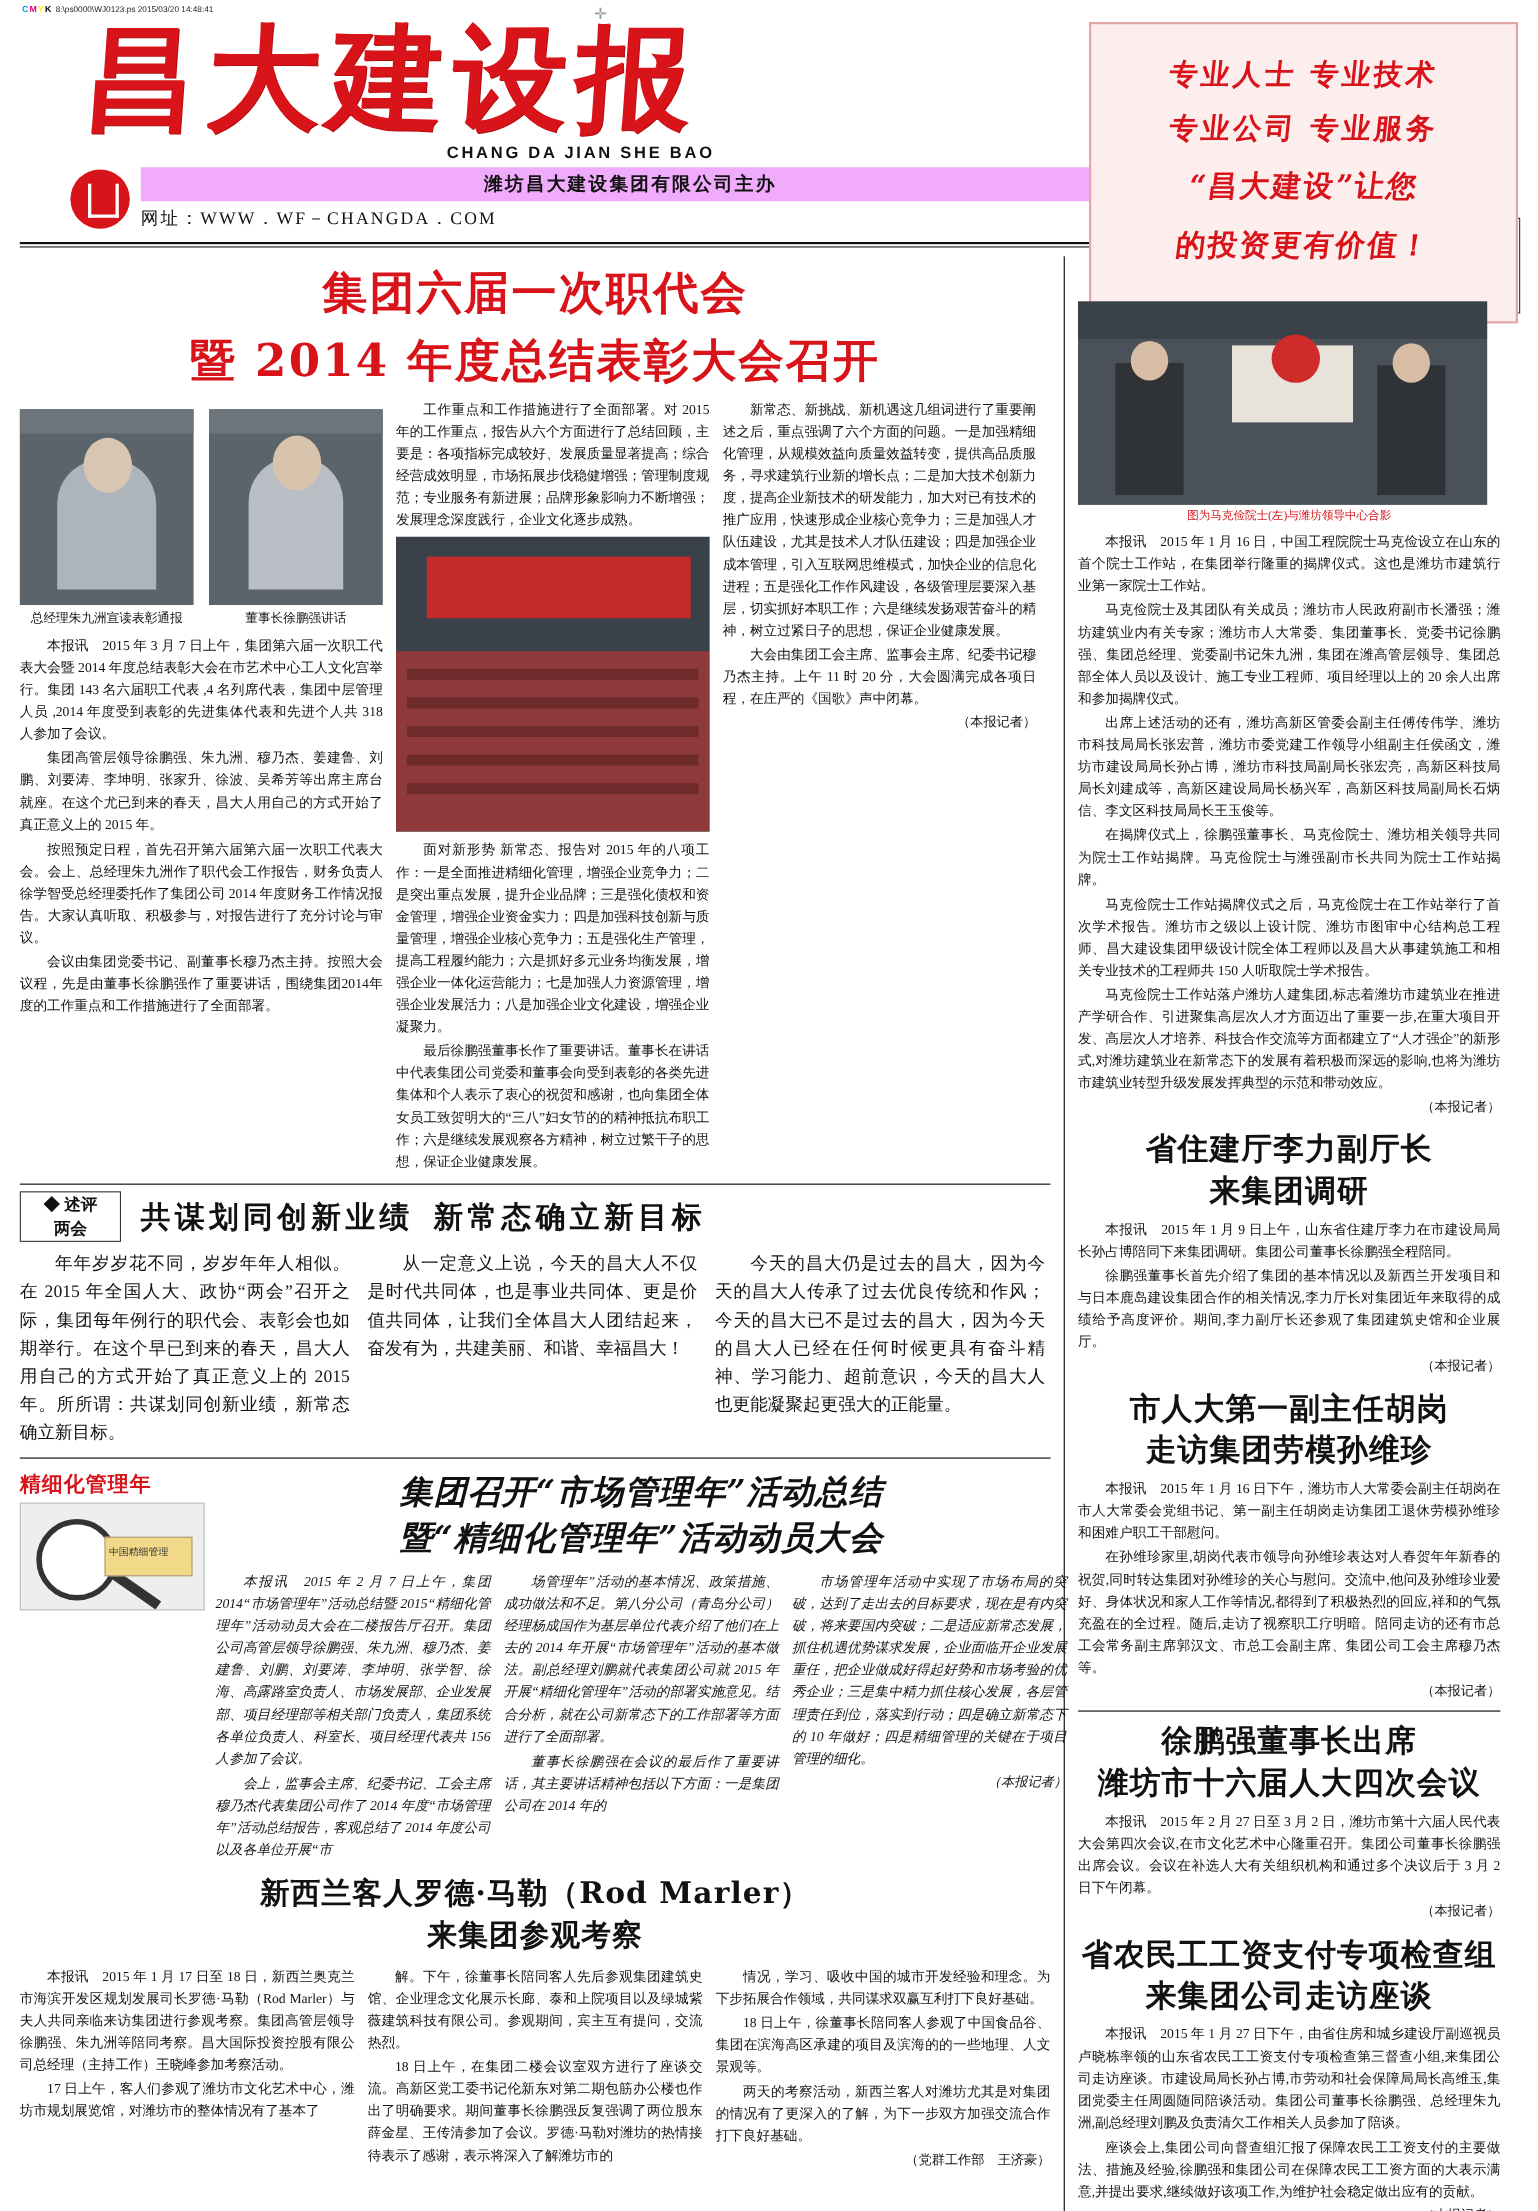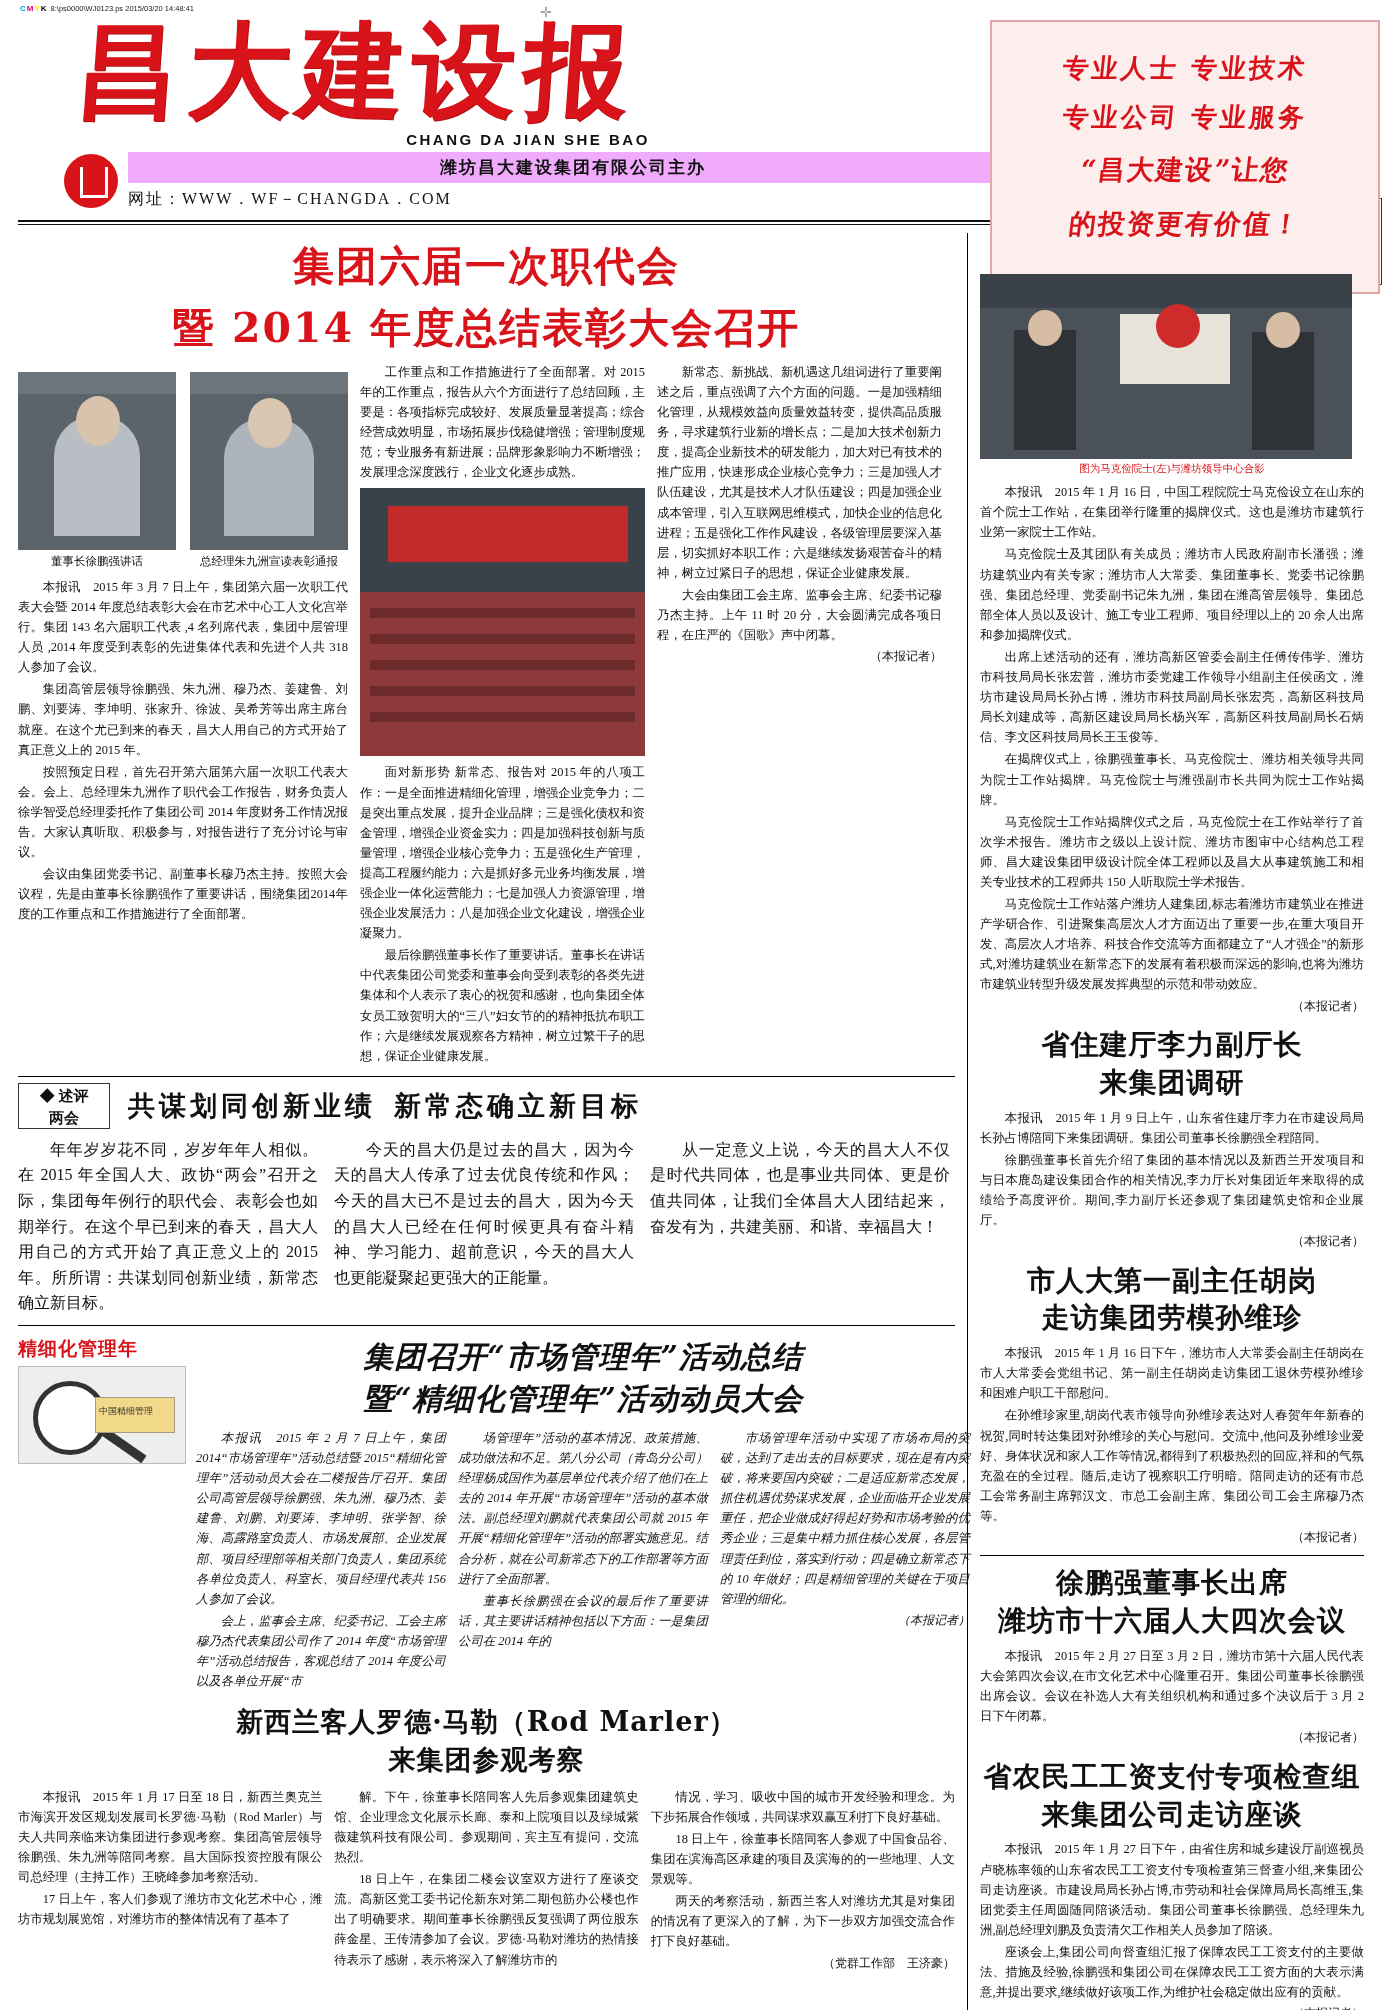--- a/index.html
+++ b/index.html
@@ -144,33 +144,33 @@
     <div class="colL">
 
       <div class="headline1">集团六届一次职代会</div>
       <div class="headline1 l2">暨 2014 年度总结表彰大会召开</div>
 
       <div class="story">
         <div style="width:330px;">
           <div class="photos">
             <div class="ph">
               <div class="img" style="width:158px;height:178px;">
+                <div class="figure" style="left:34px;top:46px;width:90px;height:118px;border-radius:40px 40px 0 0;background:#aeb4bb;"></div>
+                <div class="figure" style="left:58px;top:26px;width:44px;height:50px;border-radius:50%;background:#d9c6b1;"></div>
+                <div class="figure" style="left:0;top:0;width:158px;height:22px;background:#6d757c;"></div>
+              </div>
+              <div class="cap">总经理朱九洲宣读表彰通报</div>
+            </div>
+            <div class="ph">
+              <div class="img" style="width:158px;height:178px;">
                 <div class="figure" style="left:36px;top:44px;width:86px;height:120px;border-radius:40px 40px 0 0;background:#b9bec4;"></div>
                 <div class="figure" style="left:58px;top:24px;width:44px;height:50px;border-radius:50%;background:#d8c3ad;"></div>
                 <div class="figure" style="left:0;top:0;width:158px;height:22px;background:#6d757c;"></div>
               </div>
               <div class="cap">董事长徐鹏强讲话</div>
-            </div>
-            <div class="ph">
-              <div class="img" style="width:158px;height:178px;">
-                <div class="figure" style="left:34px;top:46px;width:90px;height:118px;border-radius:40px 40px 0 0;background:#aeb4bb;"></div>
-                <div class="figure" style="left:58px;top:26px;width:44px;height:50px;border-radius:50%;background:#d9c6b1;"></div>
-                <div class="figure" style="left:0;top:0;width:158px;height:22px;background:#6d757c;"></div>
-              </div>
-              <div class="cap">总经理朱九洲宣读表彰通报</div>
             </div>
           </div>
 
           <div class="tcol" style="margin-top:8px;">
             <p>本报讯　2015 年 3 月 7 日上午，集团第六届一次职工代表大会暨 2014 年度总结表彰大会在市艺术中心工人文化宫举行。集团 143 名六届职工代表 ,4 名列席代表，集团中层管理人员 ,2014 年度受到表彰的先进集体代表和先进个人共 318 人参加了会议。</p>
             <p>集团高管层领导徐鹏强、朱九洲、穆乃杰、姜建鲁、刘鹏、刘要涛、李坤明、张家升、徐波、吴希芳等出席主席台就座。在这个尤已到来的春天，昌大人用自己的方式开始了真正意义上的 2015 年。</p>
             <p>按照预定日程，首先召开第六届第六届一次职工代表大会。会上、总经理朱九洲作了职代会工作报告，财务负责人徐学智受总经理委托作了集团公司 2014 年度财务工作情况报告。大家认真听取、积极参与，对报告进行了充分讨论与审议。</p>
             <p>会议由集团党委书记、副董事长穆乃杰主持。按照大会议程，先是由董事长徐鹏强作了重要讲话，围绕集团2014年度的工作重点和工作措施进行了全面部署。</p>
           </div>
         </div>
@@ -202,24 +202,24 @@
         <div class="band-top">
           <div class="badge">◆ 述评<br>两会</div>
           <div class="band-title">共谋划同创新业绩</div>
           <div class="band-title">新常态确立新目标</div>
         </div>
         <div class="band-body">
           <div style="width:300px;">
             <p>年年岁岁花不同，岁岁年年人相似。在 2015 年全国人大、政协“两会”召开之际，集团每年例行的职代会、表彰会也如期举行。在这个早已到来的春天，昌大人用自己的方式开始了真正意义上的 2015 年。所所谓：共谋划同创新业绩，新常态确立新目标。</p>
           </div>
           <div style="width:300px;">
+            <p>从一定意义上说，今天的昌大人不仅是时代共同体，也是事业共同体、更是价值共同体，让我们全体昌大人团结起来，奋发有为，共建美丽、和谐、幸福昌大！</p>
+          </div>
+          <div style="width:300px;">
             <p>今天的昌大仍是过去的昌大，因为今天的昌大人传承了过去优良传统和作风；今天的昌大已不是过去的昌大，因为今天的昌大人已经在任何时候更具有奋斗精神、学习能力、超前意识，今天的昌大人也更能凝聚起更强大的正能量。</p>
-          </div>
-          <div style="width:300px;">
-            <p>从一定意义上说，今天的昌大人不仅是时代共同体，也是事业共同体、更是价值共同体，让我们全体昌大人团结起来，奋发有为，共建美丽、和谐、幸福昌大！</p>
           </div>
         </div>
       </div>
 
       <div class="lower">
         <div class="magbox">
           <div class="magtitle">精细化管理年</div>
           <div class="magimg">
             <div class="figure" style="left:14px;top:14px;width:64px;height:64px;border-radius:50%;background:#fff;border:5px solid #333;"></div>
             <div class="figure" style="left:74px;top:72px;width:56px;height:9px;background:#333;transform:rotate(35deg);"></div>

